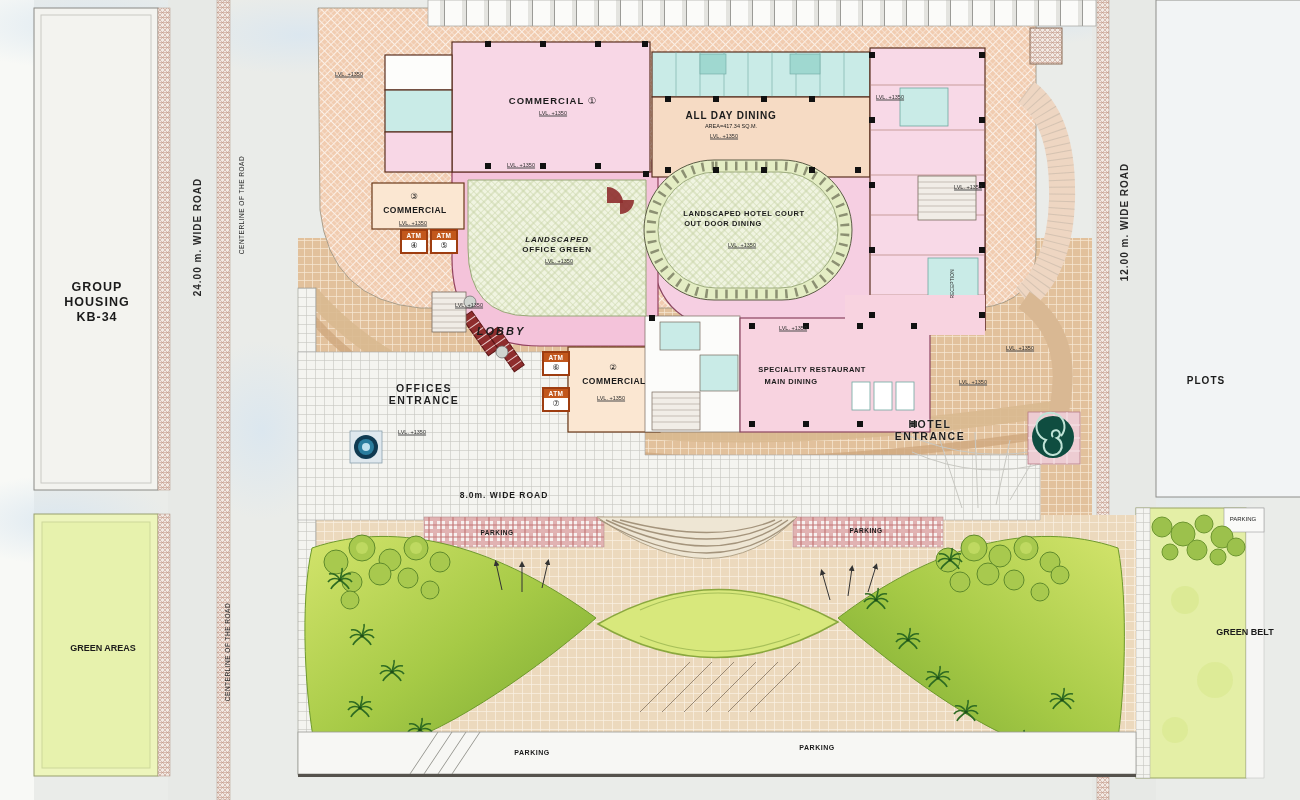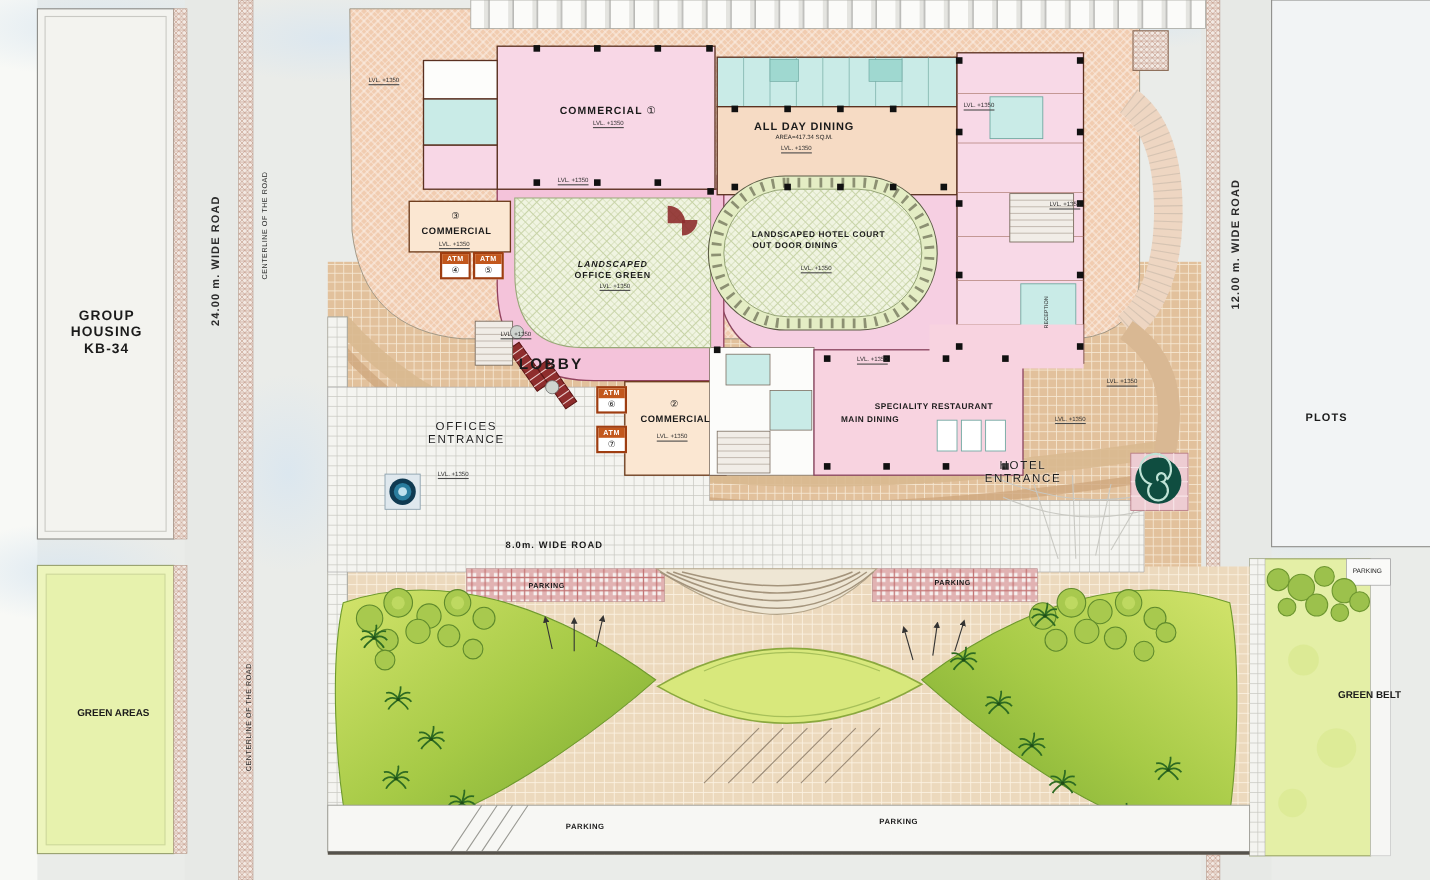--- a/index.html
+++ b/index.html
@@ -7,21 +7,21 @@
        font-family:"Liberation Sans",sans-serif;}
   #app svg{position:absolute;left:0;top:0;}
   #labels{position:absolute;left:0;top:0;width:1300px;height:800px;pointer-events:none;}
   .lbl{position:absolute;transform:translate(-50%,-50%);font-family:"Liberation Sans",sans-serif;
        color:#1b1b1b;text-align:center;white-space:nowrap;line-height:1.18;}
   .b{font-weight:bold;}
   .vlbl{position:absolute;writing-mode:vertical-rl;transform:translate(-50%,-50%) rotate(180deg);
         font-family:"Liberation Sans",sans-serif;color:#2a2a2a;white-space:nowrap;}
   .lvl{position:absolute;transform:translate(-50%,-50%);font-size:5.5px;color:#2e2e2e;
        border-bottom:1px solid #4a4a4a;font-family:"Liberation Sans",sans-serif;white-space:nowrap;}
-  .ent{font-size:10.5px;font-weight:normal;letter-spacing:1.5px;color:#1e1e1e;text-shadow:0 0 2px #ffffffcc;}
+  .ent{font-size:10.5px;font-weight:bold;letter-spacing:1.5px;color:#1e1e1e;text-shadow:0 0 2px #ffffffcc;}
   .atm{position:absolute;width:24px;border:2px solid #9e3d10;background:#fff;
        display:flex;flex-direction:column;align-items:center;transform:translate(-50%,0);}
   .atm .hd{background:#c2571c;color:#fff;font-size:6.5px;font-weight:bold;width:100%;
            text-align:center;padding:1px 0;letter-spacing:.5px;}
   .atm .no{font-size:8px;color:#1c1c1c;line-height:1.5;}
   .circ{display:inline-block;font-weight:normal;}
 </style>
 </head>
 <body>
 
@@ -414,23 +414,23 @@
 
   <div class="lbl b" style="left:557px;top:240px;font-size:8px;letter-spacing:.8px;font-style:italic;">LANDSCAPED</div>
   <div class="lbl b" style="left:557px;top:250px;font-size:8px;letter-spacing:.8px;">OFFICE GREEN</div>
 
   <div class="lbl" style="left:414px;top:196px;font-size:8.5px;">③</div>
   <div class="lbl b" style="left:415px;top:210px;font-size:8.5px;letter-spacing:.5px;">COMMERCIAL</div>
 
   <div class="lbl" style="left:613px;top:367px;font-size:8.5px;">②</div>
   <div class="lbl b" style="left:614px;top:381px;font-size:8.5px;letter-spacing:.5px;">COMMERCIAL</div>
 
-  <div class="lbl b" style="left:501px;top:331px;font-size:14px;letter-spacing:2px;">LOBBY</div>
-
-  <div class="lbl b" style="left:812px;top:370px;font-size:7.5px;letter-spacing:.5px;margin-left:37px;">SPECIALITY RESTAURANT</div>
+  <div class="lbl b" style="left:501px;top:331px;font-size:11px;letter-spacing:2px;font-style:italic;">LOBBY</div>
+
+  <div class="lbl b" style="left:812px;top:370px;font-size:7.5px;letter-spacing:.5px;">SPECIALITY RESTAURANT</div>
   <div class="lbl b" style="left:791px;top:382px;font-size:7.5px;letter-spacing:.5px;">MAIN DINING</div>
 
   <div class="vlbl" style="left:952px;top:284px;font-size:5px;">RECEPTION</div>
 
   <div class="lbl ent" style="left:424px;top:394px;">
     <span>OFFICES</span><br>
     <span>ENTRANCE</span>
   </div>
   <div class="lbl ent" style="left:930px;top:430px;">
     <span>HOTEL</span><br>

